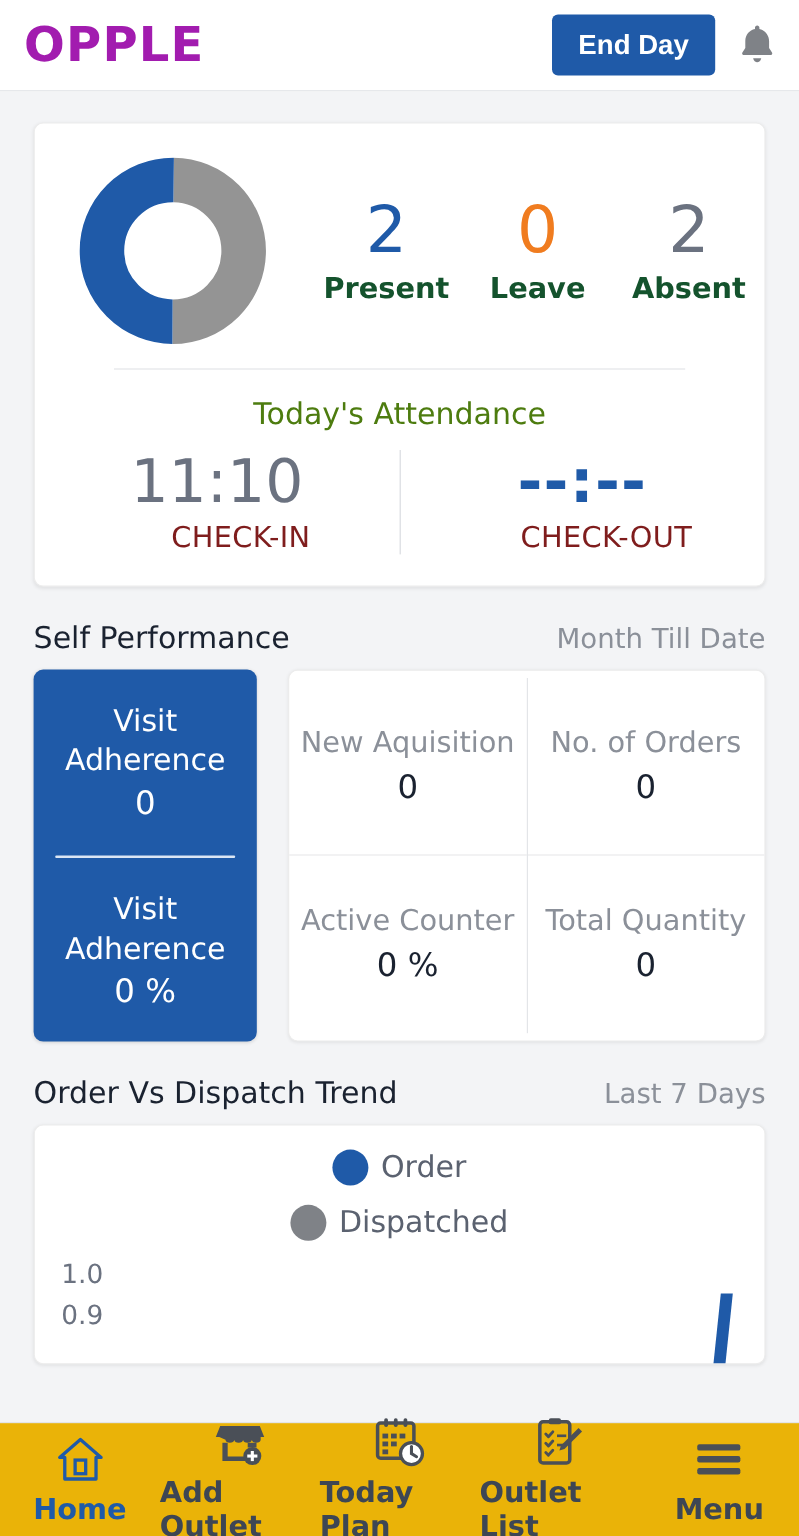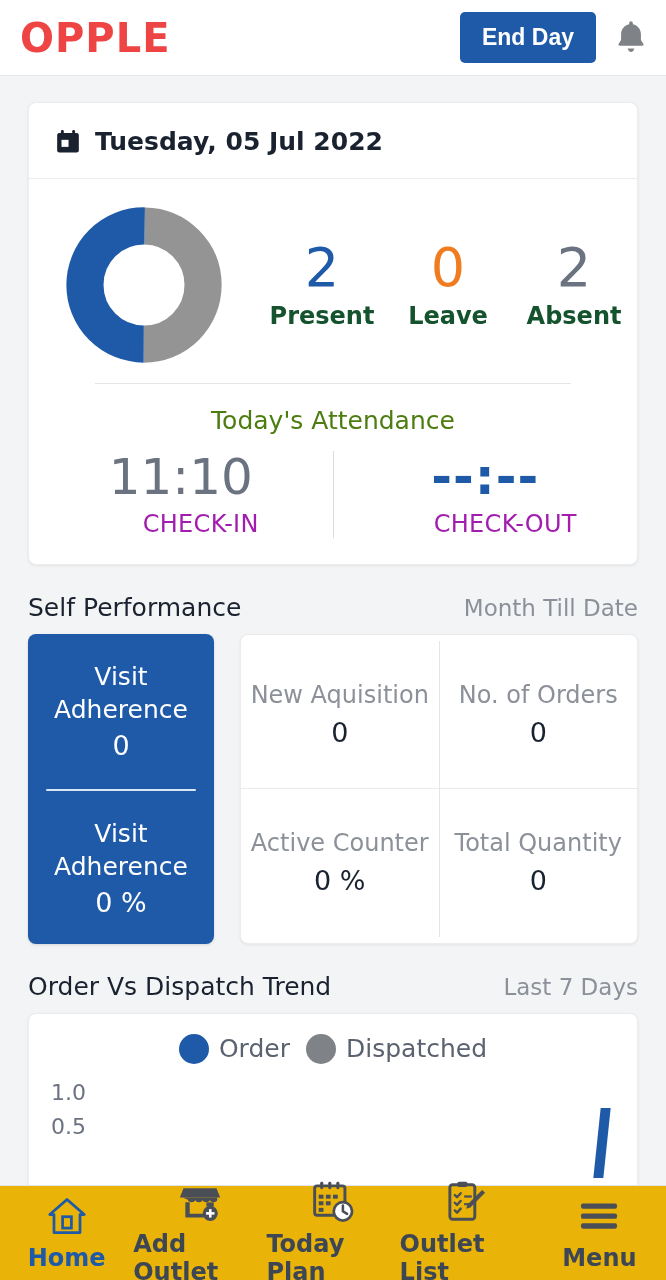--- a/index.html
+++ b/index.html
@@ -19,21 +19,21 @@
     background: #ffffff;
     display: flex; align-items: center;
     padding: 0 18px 0 20px;
     border-bottom: 1px solid #e6e8eb;
     z-index: 5;
   }
   .logo {
     font-size: 40px;
     font-weight: bold;
     letter-spacing: 1px;
-    color: #ef4444;
+    color: #a21caf;
     line-height: 1;
     font-family: "DejaVu Sans", sans-serif;
   }
   .header-right {
     margin-left: auto;
     display: flex; align-items: center; gap: 18px;
   }
   .end-day-btn {
     background: #1f5aa8;
     color: #ffffff;
@@ -110,21 +110,21 @@
   }
   .check-row { display: flex; padding: 0 0 26px 0; }
   .check-col { flex: 1; text-align: center; }
   .check-col.right { border-left: 1px solid #d9dbe0; }
   .check-time {
     font-size: 50px; color: #6b7280; line-height: 1.05;
     font-family: "DejaVu Sans", sans-serif;
   }
   .check-time.empty { color: #1f5aa8; font-weight: bold; letter-spacing: 1px; }
   .check-label {
-    font-size: 24px; color: #a21caf; margin-top: 6px; letter-spacing: .3px;
+    font-size: 24px; color: #7f1d1d; margin-top: 6px; letter-spacing: .3px;
     font-family: "DejaVu Sans", sans-serif;
     padding-left: 40px;
   }
 
   
   .section-head {
     display: flex; align-items: baseline;
     margin: 28px 28px 12px 28px;
   }
   .section-title {
@@ -178,21 +178,21 @@
   .metric-value {
     font-size: 27px; color: #1a2230; margin-top: 8px;
     font-family: "DejaVu Sans", sans-serif;
   }
 
   
   .trend-card {
     margin: 0 28px; padding: 20px 22px 0 22px;
     height: 200px; overflow: hidden;
   }
-  .legend { display: flex; justify-content: center; align-items: center; gap: 16px; }
+  .legend { display: flex; justify-content: space-between; align-items: center; gap: 16px; flex-direction: column; }
   .legend-item { display: flex; align-items: center; gap: 10px; }
   .legend-dot { width: 30px; height: 30px; border-radius: 50%; display: block; }
   .legend-text {
     font-size: 25px; color: #5b6270;
     font-family: "DejaVu Sans", sans-serif;
   }
   .plot { position: relative; height: 110px; margin-top: 16px; }
   .y-tick {
     position: absolute; left: 0;
     font-size: 22px; color: #6b7280;
@@ -240,31 +240,20 @@
         <path fill="#7f8287" d="M9.6 20.4c.3 1.4 1.4 2.4 2.4 2.4s2.1-1 2.4-2.4z"></path>
       </svg>
     </span>
   </div>
 </div>
 
 <div class="content">
 
   <div class="card attendance-card">
 
-    <div class="date-row">
-      <span>
-        <svg class="cal-icon" viewBox="0 0 24 24">
-          <rect x="5.5" y="1" width="2.6" height="4" rx="1" fill="#1a2230"></rect>
-          <rect x="15.9" y="1" width="2.6" height="4" rx="1" fill="#1a2230"></rect>
-          <rect x="2" y="3.6" width="20" height="18" rx="2" fill="#1a2230"></rect>
-          <rect x="6" y="10" width="6.5" height="6.5" fill="#ffffff"></rect>
-        </svg>
-      </span>
-      <span class="date-text">Tuesday, 05 Jul 2022</span>
-    </div>
 
     <div class="donut-row">
       <div class="donut-wrap">
         <svg class="donut" viewBox="0 0 42 42">
 
           <circle cx="21" cy="21" r="15.9" fill="none" stroke="#949494" stroke-width="10" stroke-dasharray="50 50" stroke-dashoffset="25"></circle>
 
           <circle cx="21" cy="21" r="15.9" fill="none" stroke="#1f5aa8" stroke-width="10" stroke-dasharray="50 50" stroke-dashoffset="75"></circle>
         </svg>
       </div>
@@ -357,21 +346,21 @@
         <span class="legend-dot" style="background:#1f5aa8"></span>
         <span class="legend-text">Order</span>
       </div>
       <div class="legend-item">
         <span class="legend-dot" style="background:#7f8287"></span>
         <span class="legend-text">Dispatched</span>
       </div>
     </div>
     <div class="plot">
       <span class="y-tick t1">1.0</span>
-      <span class="y-tick t2">0.5</span>
+      <span class="y-tick t2">0.9</span>
       <span class="bar-sliver"></span>
     </div>
   </div>
 
 </div>
 
 <div class="bottom-nav">
 
   <div class="nav-item active">
     <span>

